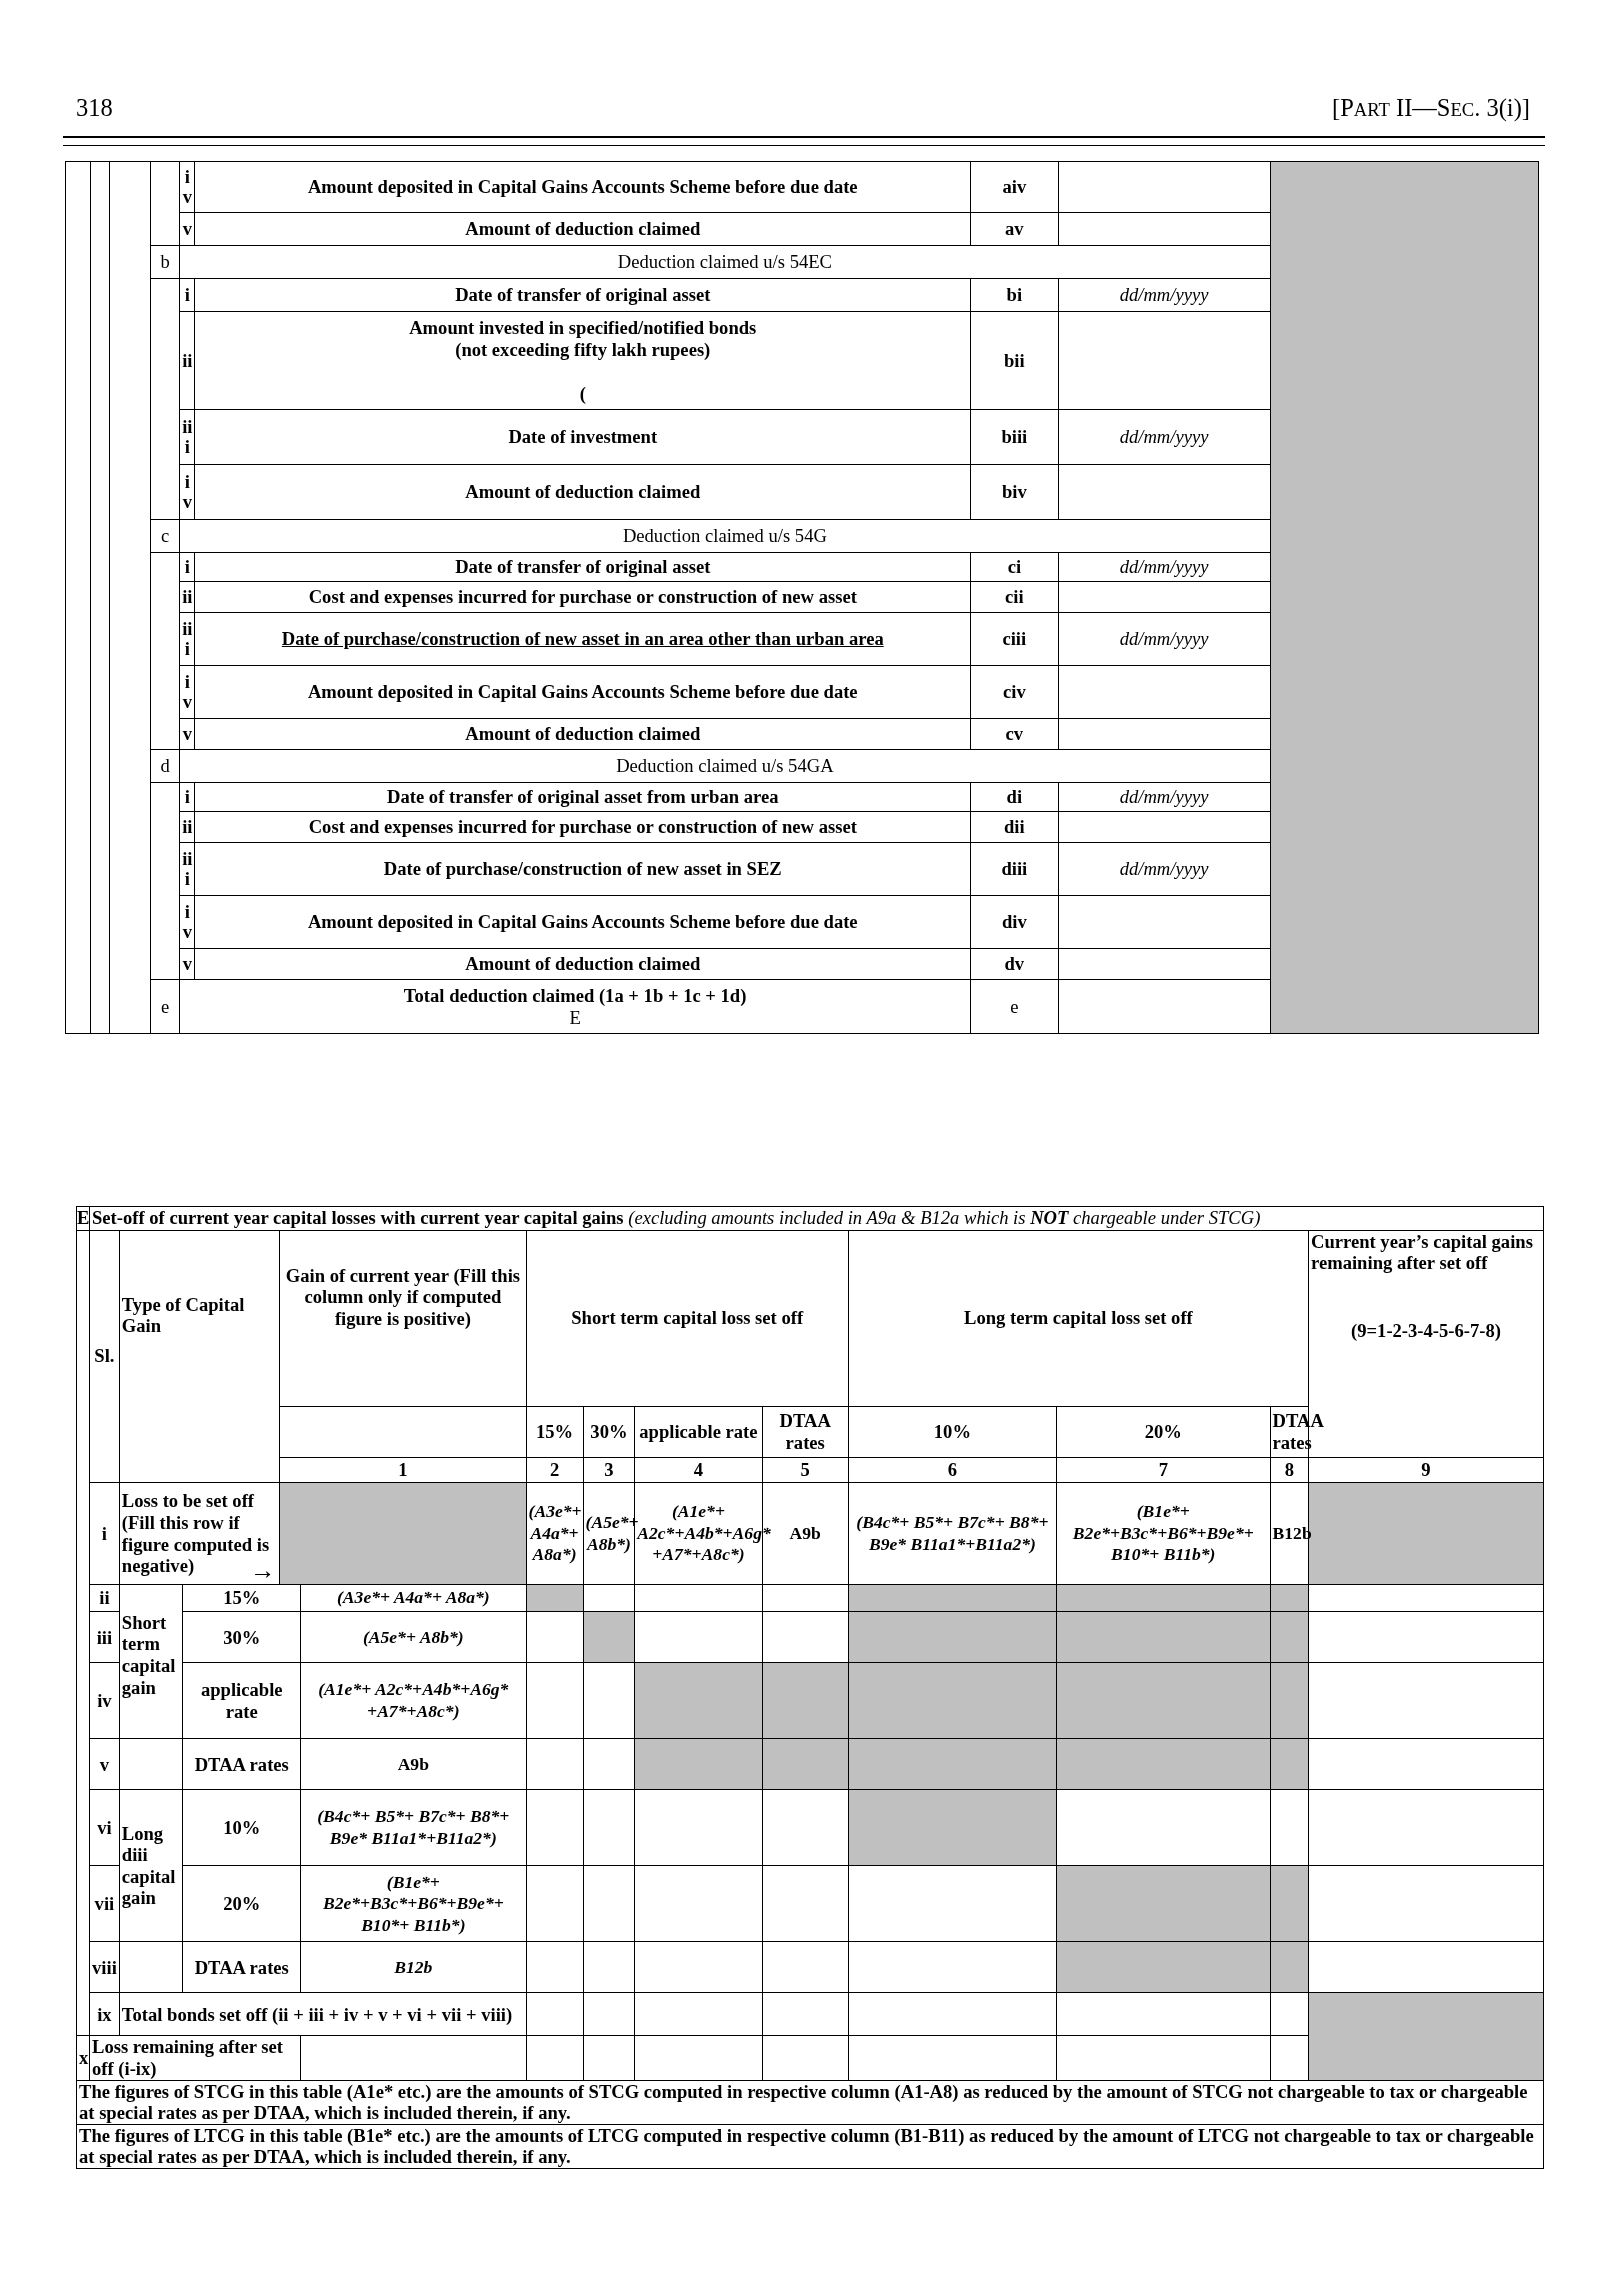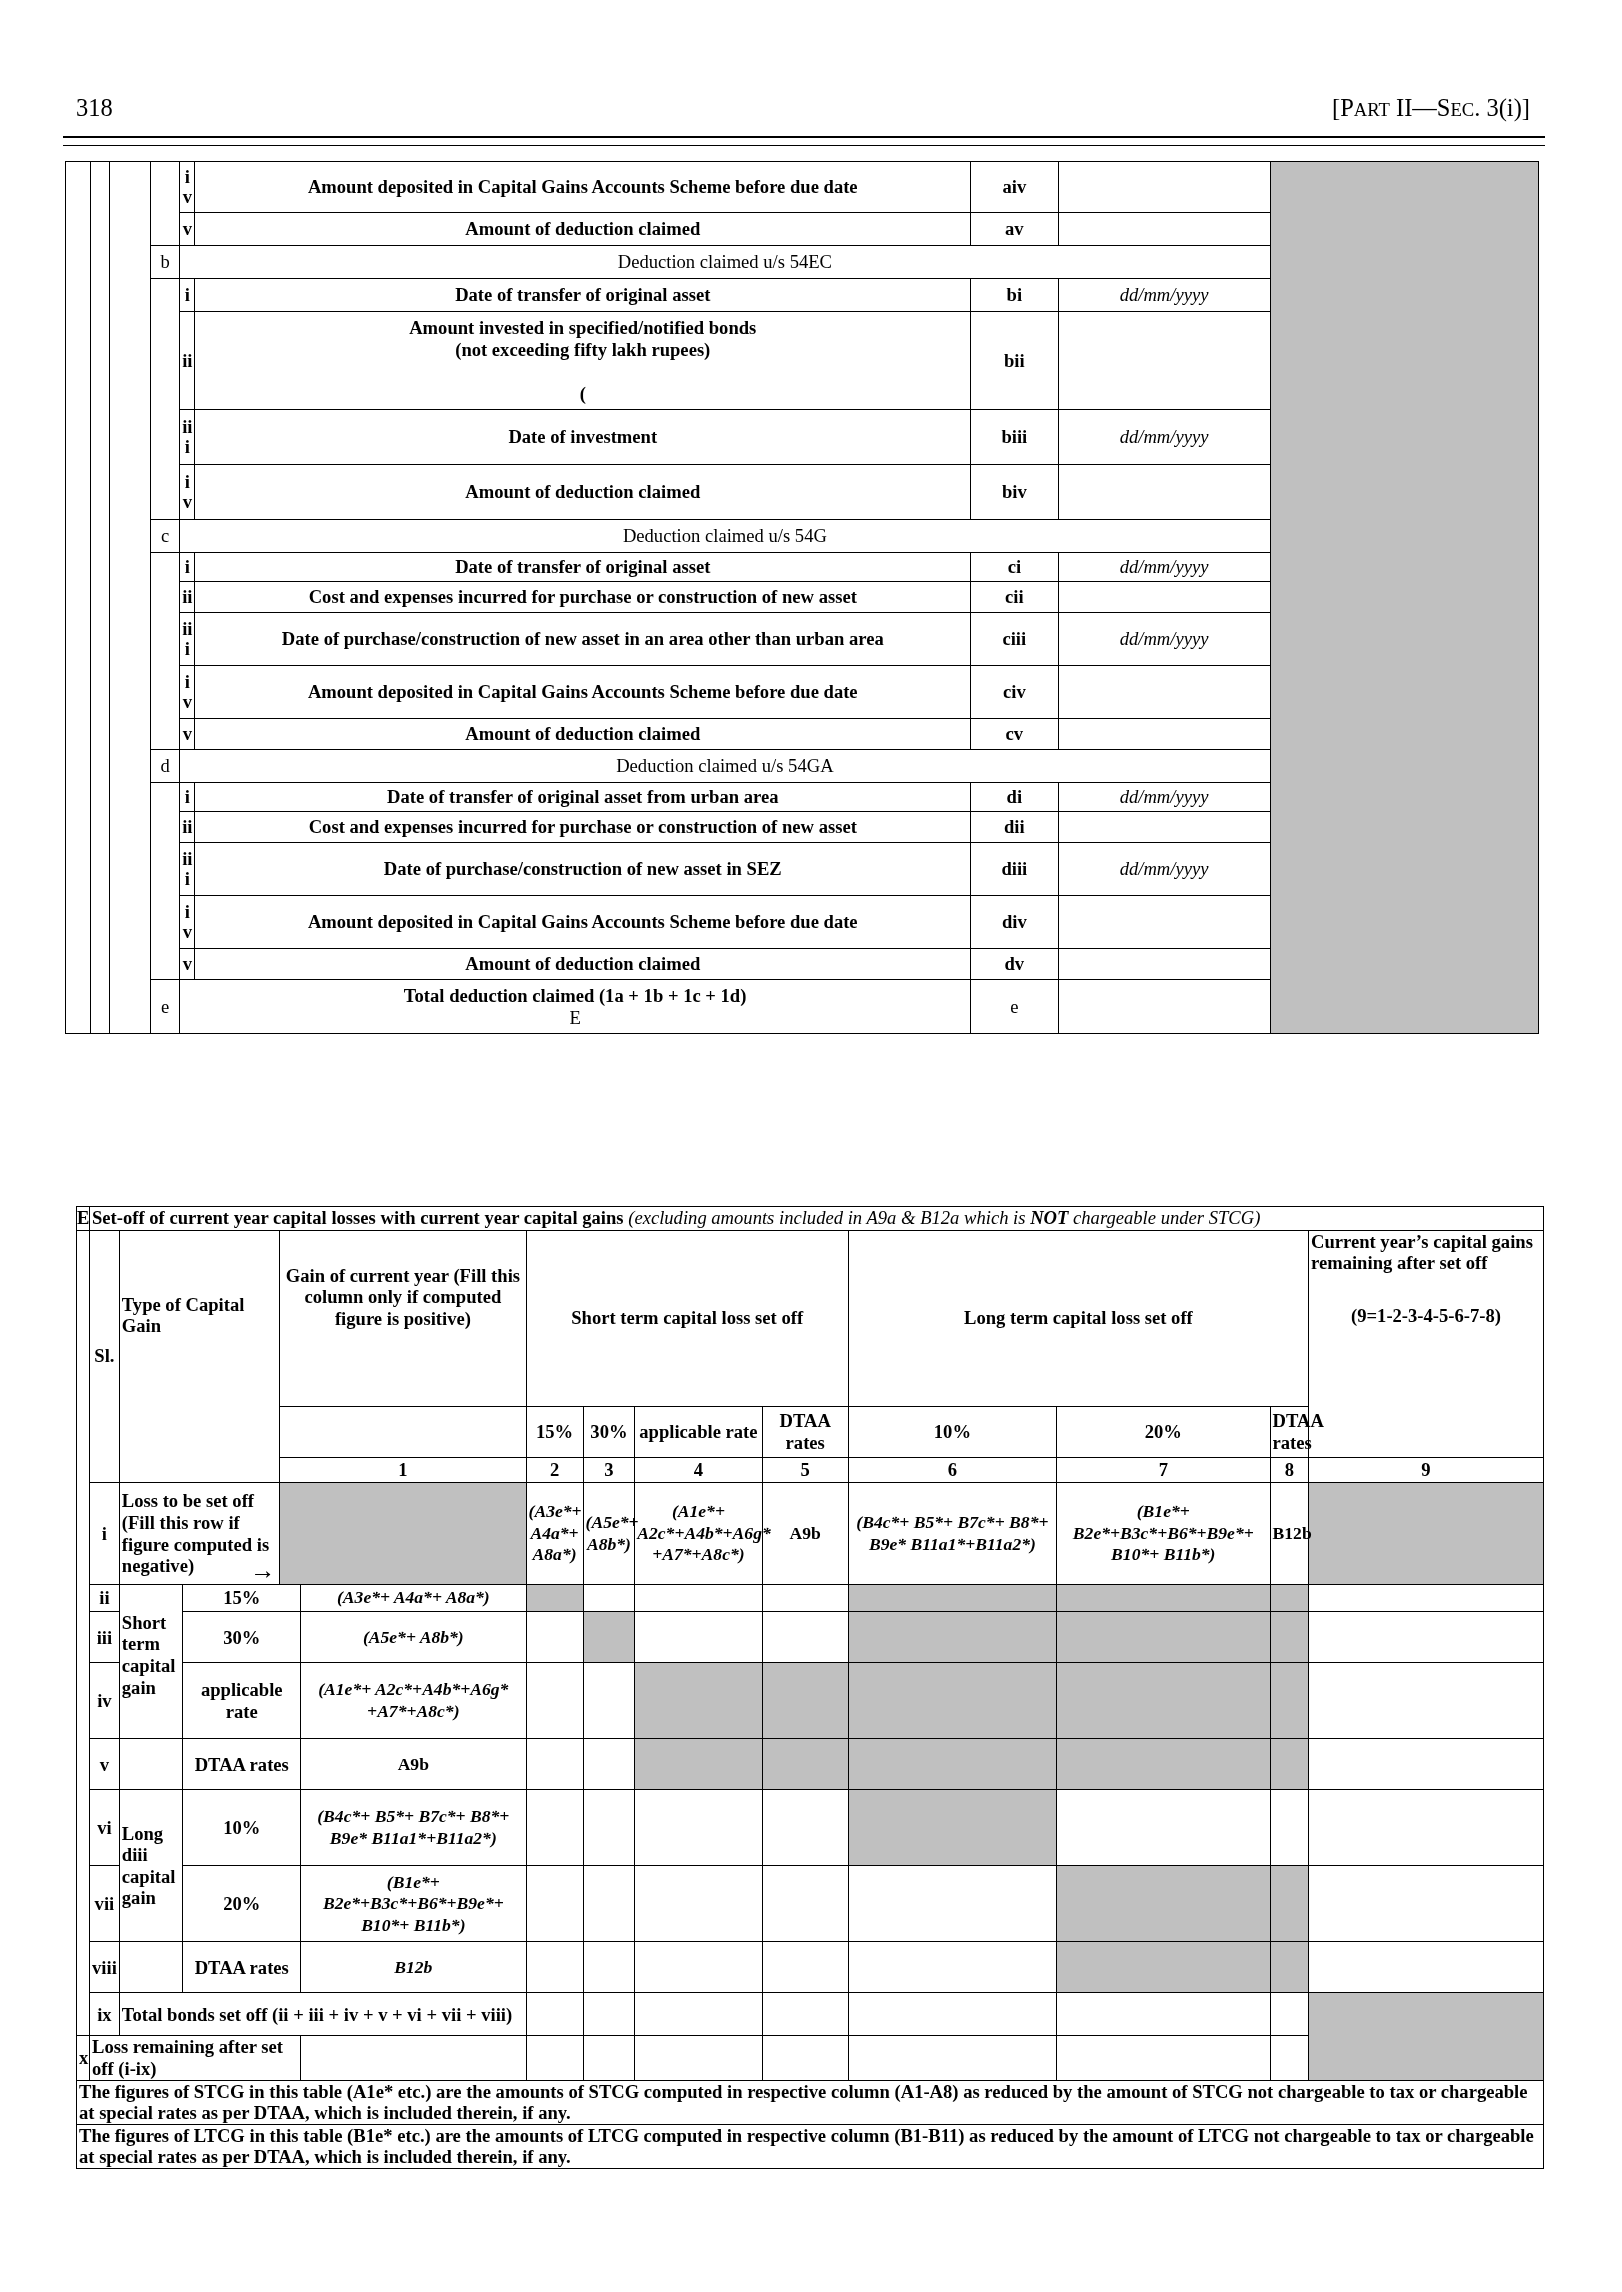--- a/index.html
+++ b/index.html
@@ -123,21 +123,21 @@
       </tr>
       <tr style="height: 31px;">
         <td class="rn" style="white-space: pre-line; padding: 0px;">ii</td>
         <td class="desc" style="white-space: pre-line;">Cost and expenses incurred for purchase or construction of new asset</td>
         <td class="code">cii</td>
         <td class="val"></td>
       </tr>
       <tr style="height: 53px;">
         <td class="rn" style="white-space: pre-line; padding: 0px;">ii
 i</td>
-        <td class="desc" style="white-space: pre-line;">Date of purchase/construction of new asset in an area other than urban area</td>
+        <td class="desc" style="white-space: pre-line; text-decoration: underline;">Date of purchase/construction of new asset in an area other than urban area</td>
         <td class="code">ciii</td>
         <td class="val">dd/mm/yyyy</td>
       </tr>
       <tr style="height: 53px;">
         <td class="rn" style="white-space: pre-line; padding: 0px;">i
 v</td>
         <td class="desc" style="white-space: pre-line;">Amount deposited in Capital Gains Accounts Scheme before due date</td>
         <td class="code">civ</td>
         <td class="val"></td>
       </tr>
@@ -220,21 +220,21 @@
       </tr>
       <tr style="height: 176px;">
         <td rowspan="12" style="border-top:none"></td>
         <td rowspan="3" class="c">Sl.</td>
         <td rowspan="3" colspan="2" class="l" style="vertical-align:top;padding-top:63px">Type of Capital Gain</td>
         <td colspan="2" class="c" style="vertical-align:top;padding-top:34px">Gain of current year (Fill this column only if computed figure is positive)</td>
         <td colspan="4" class="c">Short term capital loss set off</td>
         <td colspan="3" class="c">Long term capital loss set off</td>
         <td rowspan="2" class="l" style="vertical-align:top">
           <div>Current year’s capital gains remaining after set off</div>
-          <div class="c" style="margin-top:31px">(9=1-2-3-4-5-6-7-8)</div>
+          <div class="c" style="margin-top:46px">(9=1-2-3-4-5-6-7-8)</div>
         </td>
       </tr>
       <tr style="height: 51px;">
         <td colspan="2"></td>
         <td class="c">15%</td>
         <td class="c">30%</td>
         <td class="c">applicable rate</td>
         <td class="c">DTAA rates</td>
         <td class="c">10%</td>
         <td class="c">20%</td>

